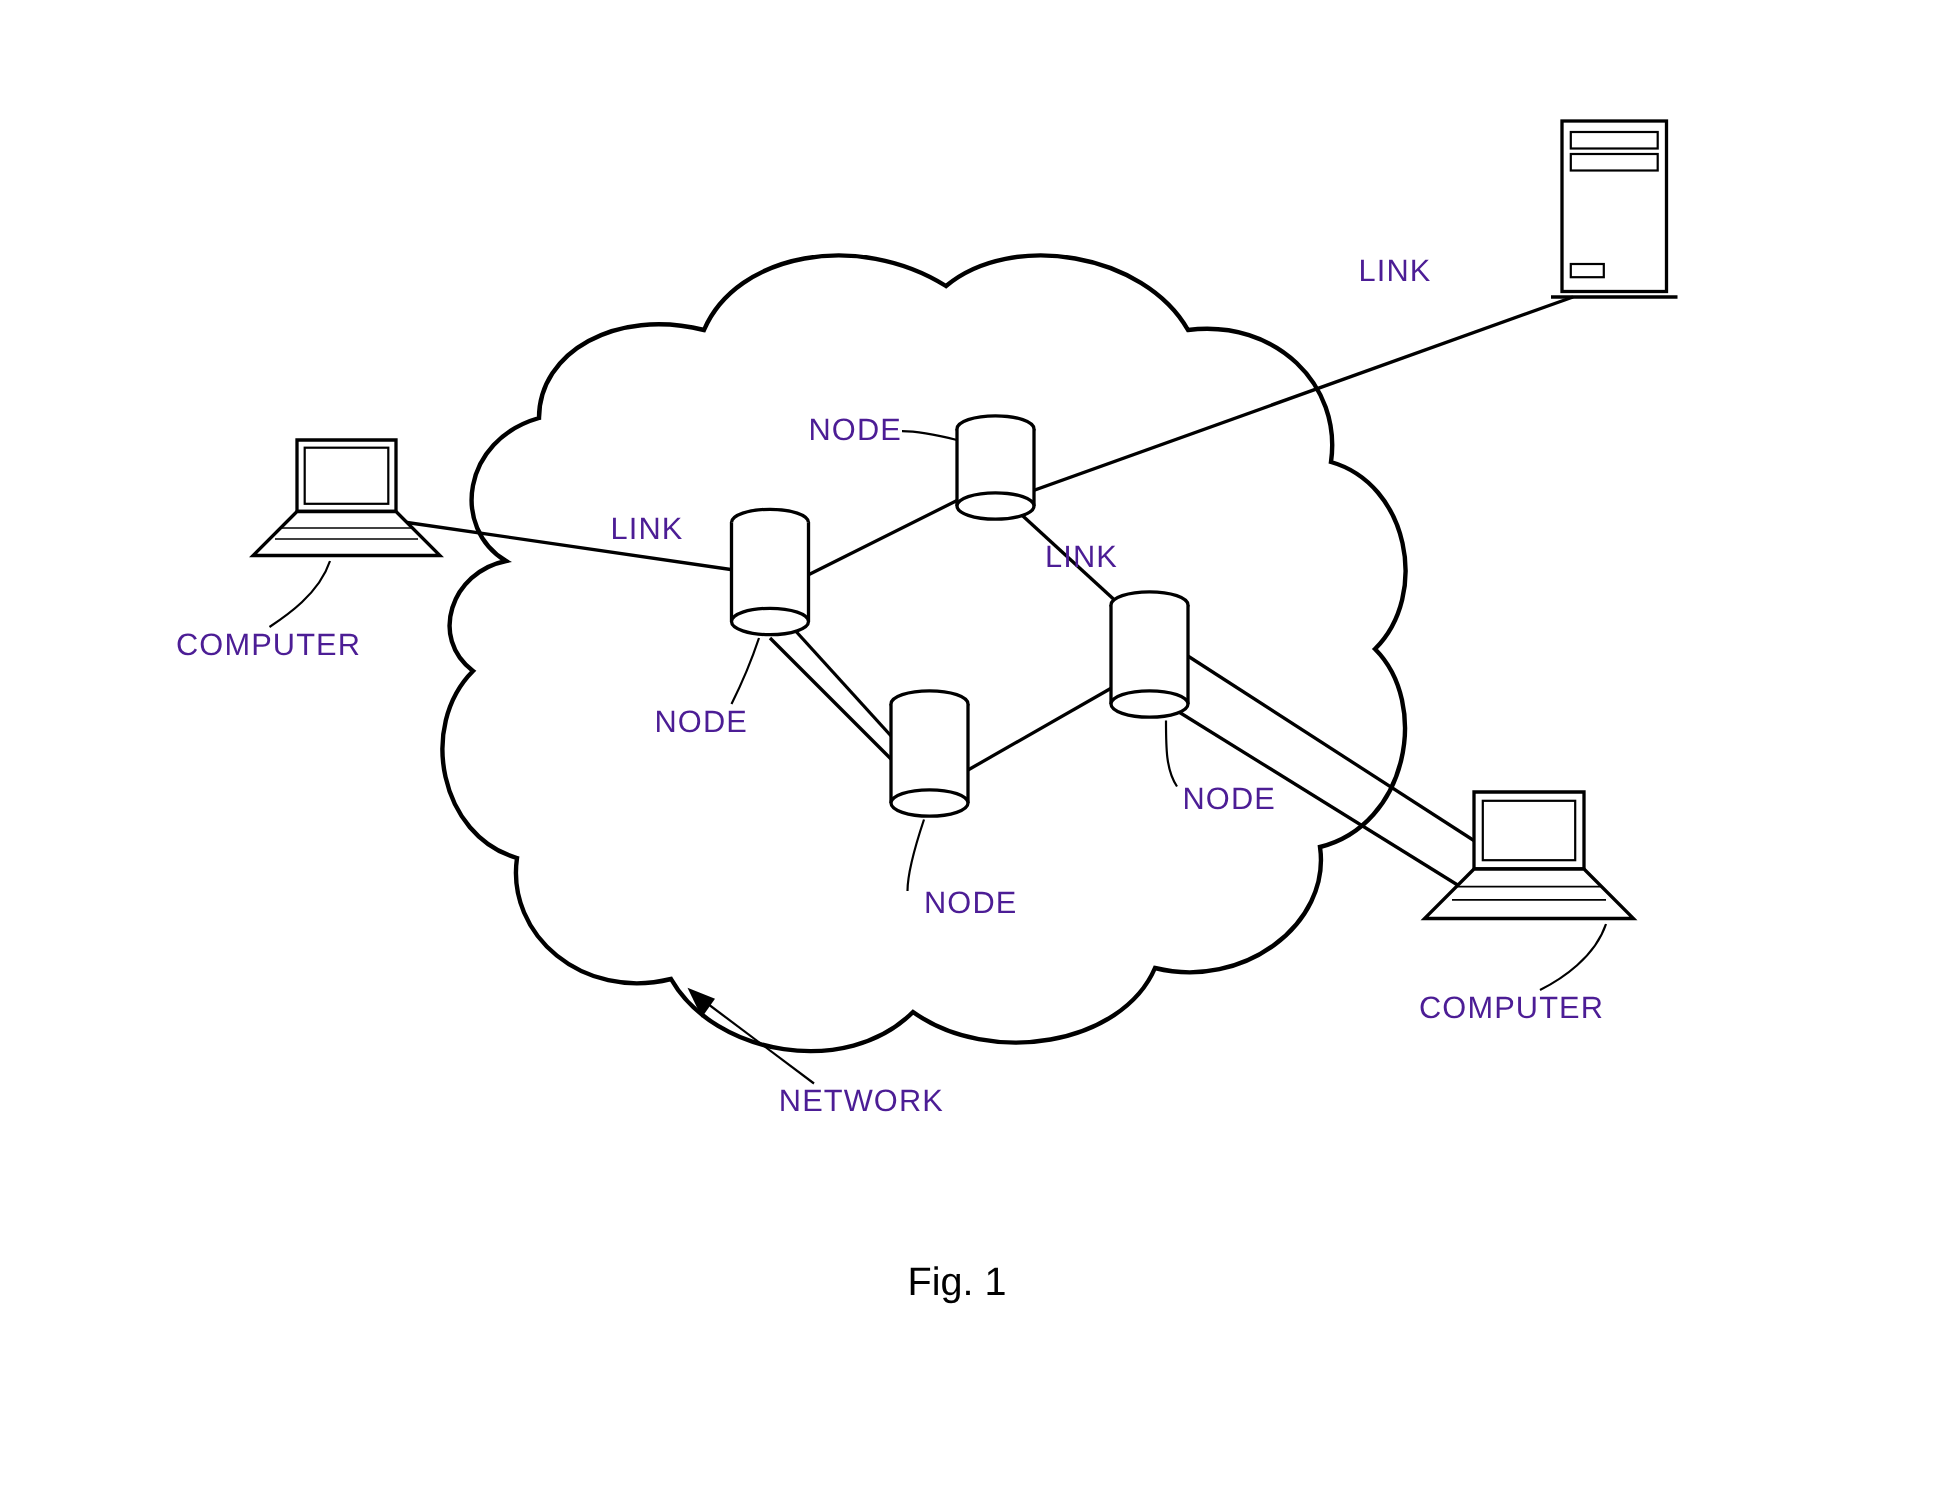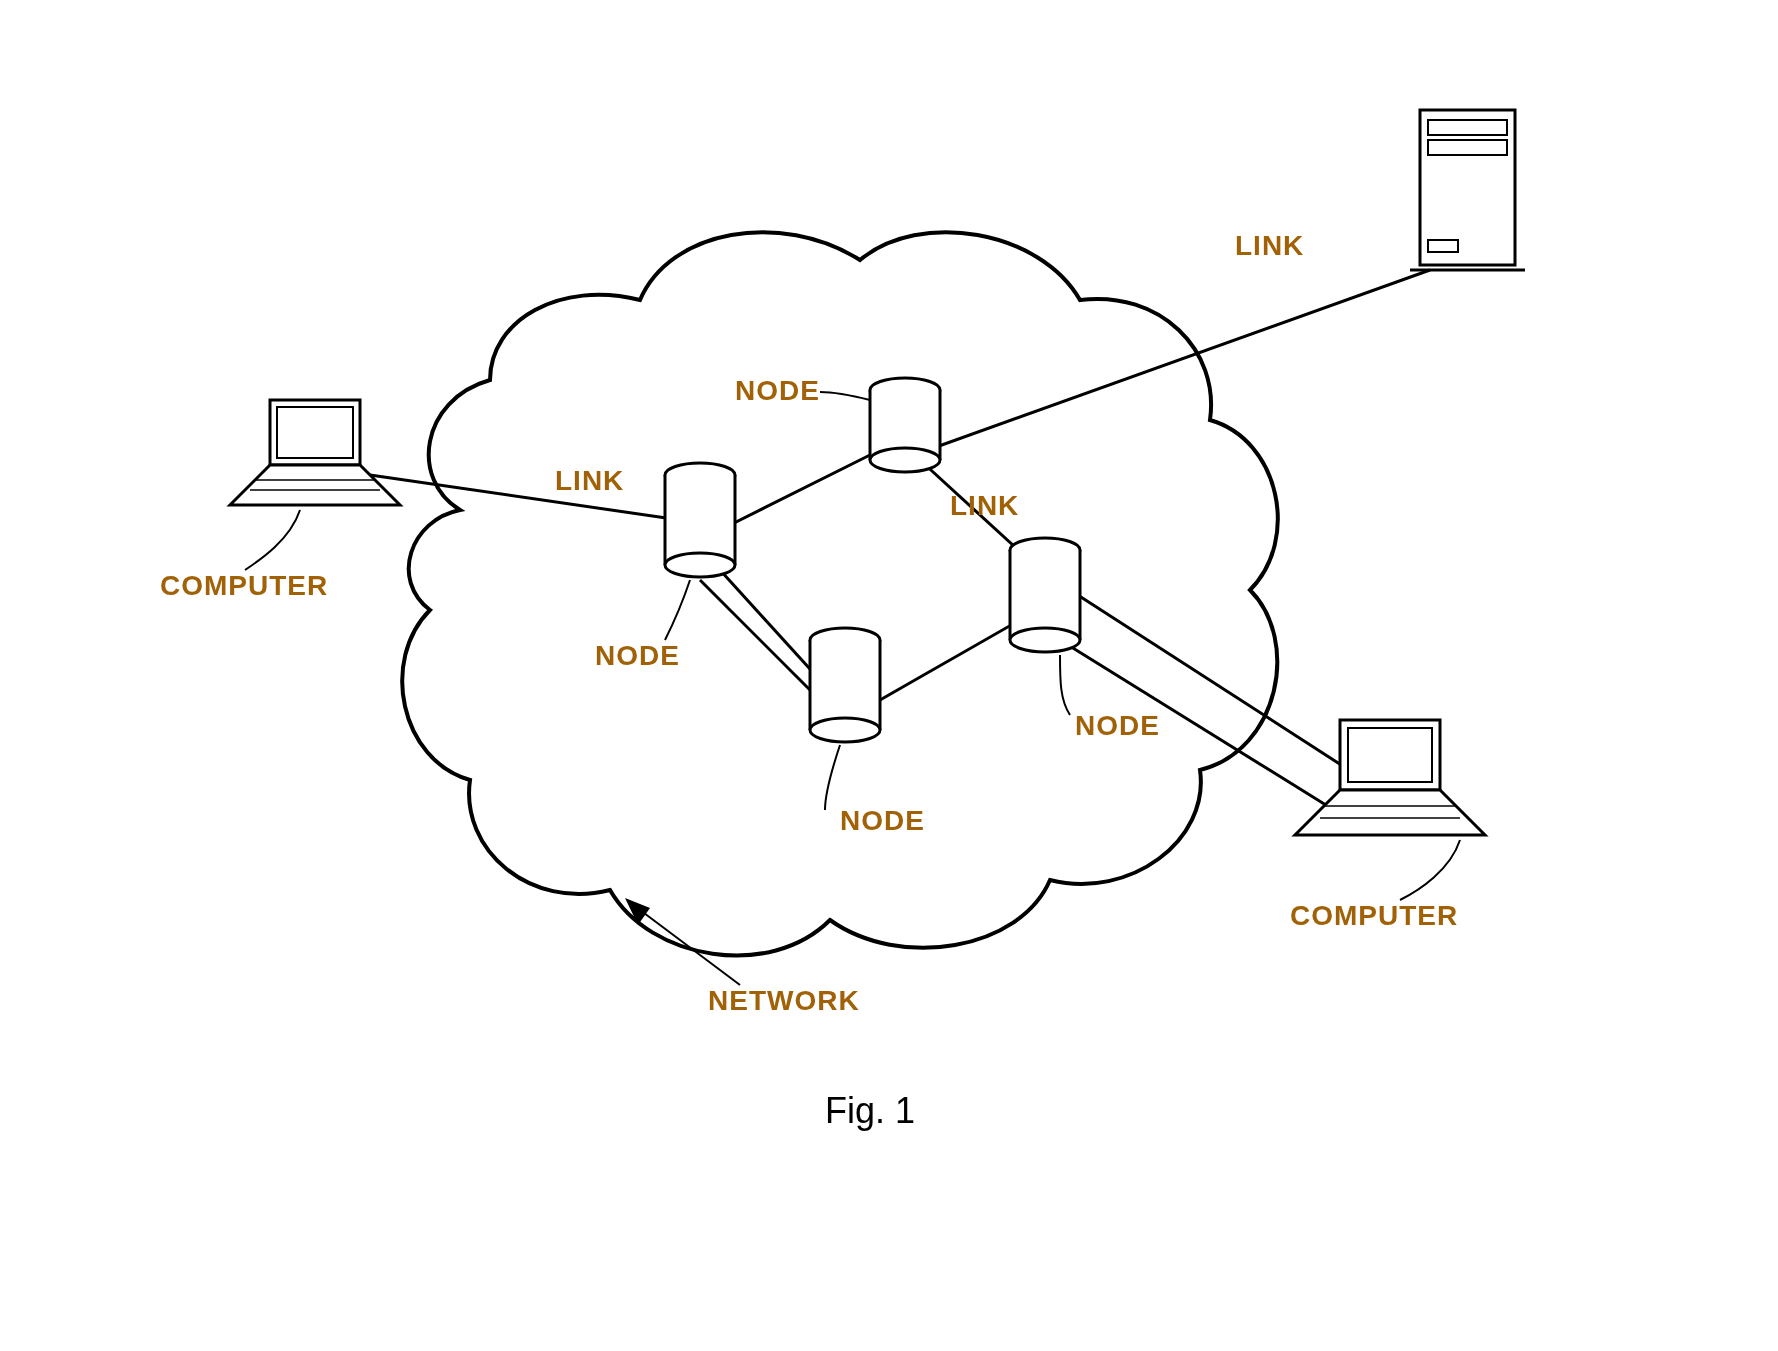--- a/index.html
+++ b/index.html
@@ -15,23 +15,23 @@
       font-family: Arial, sans-serif;
     }
     .diagram-container {
       position: absolute;
       width: 100%;
       height: 100%;
     }
     .label {
       position: absolute;
       font-size: 28px;
-      font-weight: bold;
+      font-weight: normal;
       letter-spacing: 1px;
-      color: #a16207;
+      color: #4c1d95;
       white-space: nowrap;
     }
     .figure-label {
       position: absolute;
       font-size: 36px;
       color: #000;
     }
     svg {
       position: absolute;
       top: 0;
@@ -157,15 +157,15 @@
   <div class="label" style="left:1290px; top:900px;">COMPUTER</div>
   <div class="label" style="left:1235px; top:230px;">LINK</div>
   <div class="label" style="left:555px; top:465px;">LINK</div>
   <div class="label" style="left:950px; top:490px;">LINK</div>
   <div class="label" style="left:735px; top:375px;">NODE</div>
   <div class="label" style="left:595px; top:640px;">NODE</div>
   <div class="label" style="left:1075px; top:710px;">NODE</div>
   <div class="label" style="left:840px; top:805px;">NODE</div>
   <div class="label" style="left:708px; top:985px;">NETWORK</div>
 
-  <div class="figure-label" style="left:825px; top:1090px;">Fig. 1</div>
+  <div class="figure-label" style="left:825px; top:1144px;">Fig. 1</div>
 
 </div>
 
 </body></html>

